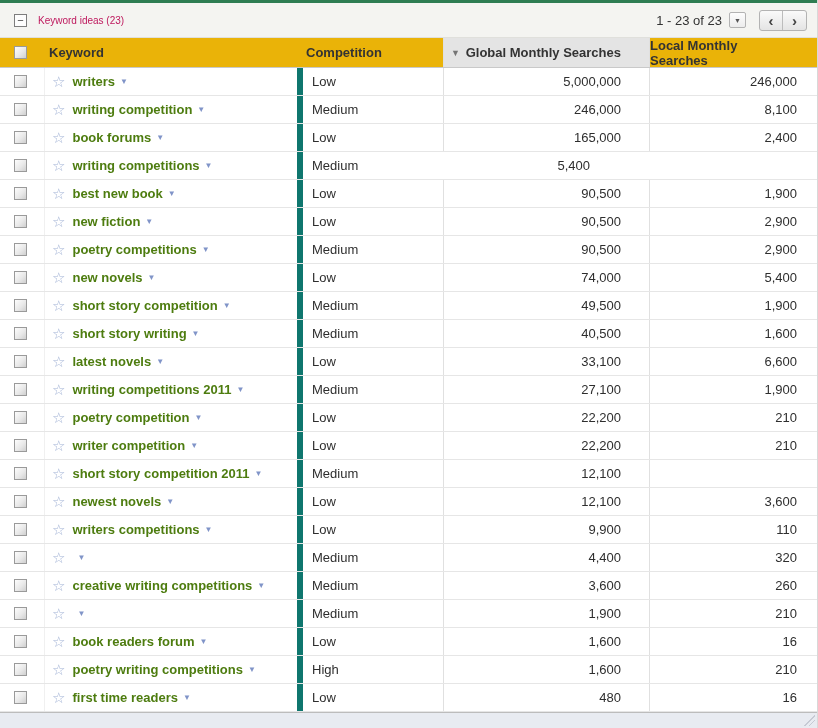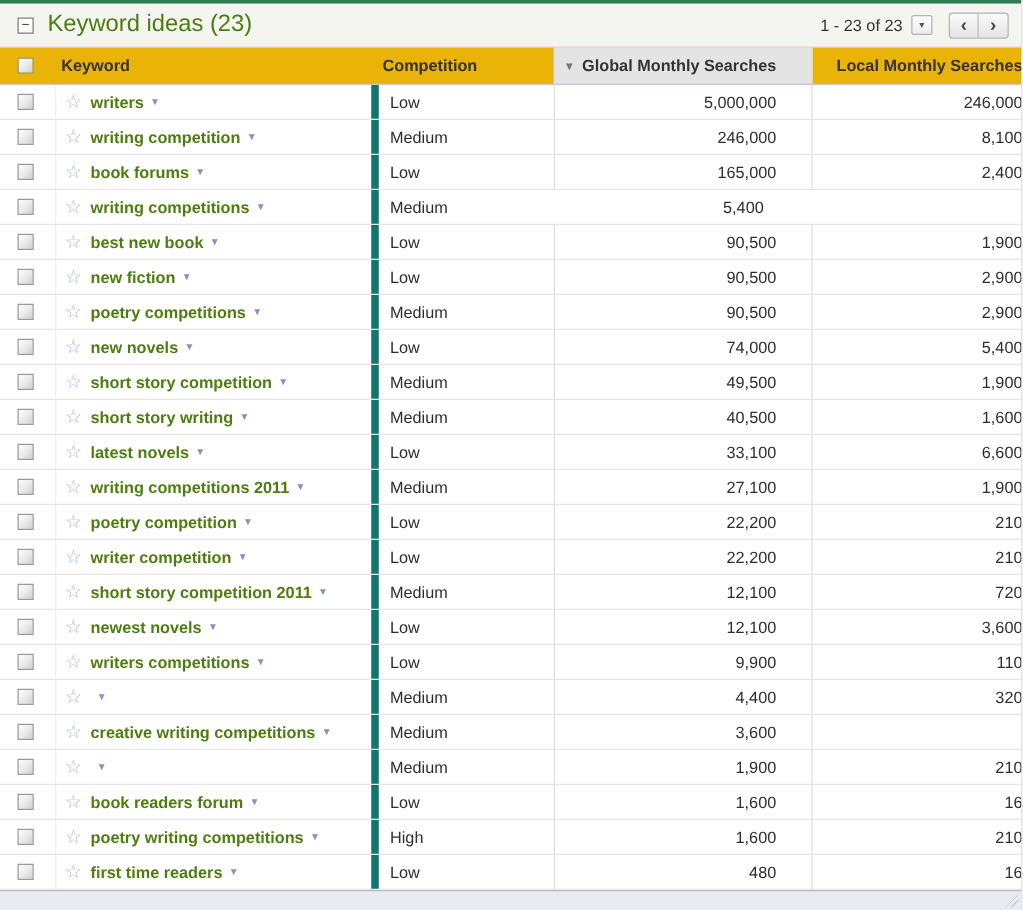--- a/index.html
+++ b/index.html
@@ -11,42 +11,42 @@
   .panel { width:818px; height:728px; position:relative; background:#fff; overflow:hidden;
            border-right:1px solid #d8d8d8; }
   .top-accent { height:3px; background:#2e7d52; width:100%; }
 
   
   .titlebar { height:35px; background:#f4f4f1; border-bottom:1px solid #e0e0dc;
               display:flex; align-items:center; padding:0 10px; }
   .collapse-btn { width:13px; height:13px; border:1px solid #7d7d7d; background:#fdfdfd;
                   margin:0 11px 0 4px; display:inline-flex; align-items:center; justify-content:center;
                   font-size:11px; line-height:1; color:#444; cursor:pointer; }
-  .panel-title { color:#4d7c0f; font-size:19px; }
+  .panel-title { color:#be185d; font-size:10px; }
   .titlebar-right { margin-left:auto; display:flex; align-items:center; gap:7px; }
   .page-range { color:#333; font-size:13px; }
   .mini-drop { width:17px; height:16px; border:1px solid #b3b3b3; border-radius:2px;
                background:linear-gradient(#fdfdfd,#ececec); display:inline-flex; align-items:center;
                justify-content:center; font-size:7px; color:#555; cursor:pointer; }
   .pager { display:flex; margin-left:6px; border:1px solid #b3b3b3; border-radius:3px;
            background:linear-gradient(#fafafa,#e4e4e4); overflow:hidden; }
   .pager-btn { width:23px; height:19px; display:flex; align-items:center; justify-content:center;
                font-size:15px; font-weight:bold; color:#444; cursor:pointer; line-height:1; }
   .pager-btn:first-child { border-right:1px solid #bcbcbc; }
 
   
   .thead { display:flex; height:30px; background:#eab308; border-bottom:1px solid #c9c9c9;
            align-items:stretch; font-weight:bold; color:#333; }
   .col-check  { width:44px;  flex:none; display:flex; align-items:center; padding-left:14px; }
   .col-keyword{ width:253px; flex:none; display:flex; align-items:center; padding-left:5px; }
   .col-comp   { width:146px; flex:none; display:flex; align-items:center; padding-left:9px; }
   .col-global { width:207px; flex:none; display:flex; align-items:center; justify-content:flex-end;
                 padding-right:28px; position:relative; }
   .col-local  { width:168px; flex:none; display:flex; align-items:center; justify-content:flex-end;
-                }
+                padding-right:21px; }
   .thead .col-global { background:#e4e4e4; }
   .sort-caret { position:absolute; left:7px; top:50%; transform:translateY(-50%);
                 font-size:9px; color:#757575; }
   .checkbox { width:13px; height:13px; border:1px solid #9a9a9a;
               background:linear-gradient(135deg,#fdfdfd 0%,#e9e9e9 55%,#cfcfcf 100%);
               cursor:pointer; flex:none; }
   .tbody .row { display:flex; height:28px; border-bottom:1px solid #e6e6e6; background:#fff; }
   .row .col-keyword { border-left:1px solid #f0f0f0; }
   .row .col-comp    { border-left:6px solid #0f766e; }
   .col-global       { border-left:1px solid #e0e0e0; border-right:1px solid #e0e0e0; }
@@ -379,23 +379,20 @@
       <span class="star">☆</span>
       <a class="kw-link">short story competition 2011</a>
       <span class="kw-caret">▼</span>
     </div>
     <div class="col-comp">
       <span class="comp-text">Medium</span>
     </div>
     <div class="col-global">
       <span class="num-text">12,100</span>
     </div>
-    <div class="col-local">
-      <span class="num-text">720</span>
-    </div>
   </div>
 
   <div class="row">
     <div class="col-check">
       <span class="checkbox"></span>
     </div>
     <div class="col-keyword">
       <span class="star">☆</span>
       <a class="kw-link">newest novels</a>
       <span class="kw-caret">▼</span>
@@ -457,20 +454,23 @@
     <div class="col-keyword">
       <span class="star">☆</span>
       <a class="kw-link">creative writing competitions</a>
       <span class="kw-caret">▼</span>
     </div>
     <div class="col-comp">
       <span class="comp-text">Medium</span>
     </div>
     <div class="col-global">
       <span class="num-text">3,600</span>
+    </div>
+    <div class="col-local">
+      <span class="num-text">260</span>
     </div>
   </div>
 
   <div class="row">
     <div class="col-check">
       <span class="checkbox"></span>
     </div>
     <div class="col-keyword">
       <span class="star">☆</span>
       <span class="kw-caret">▼</span>

